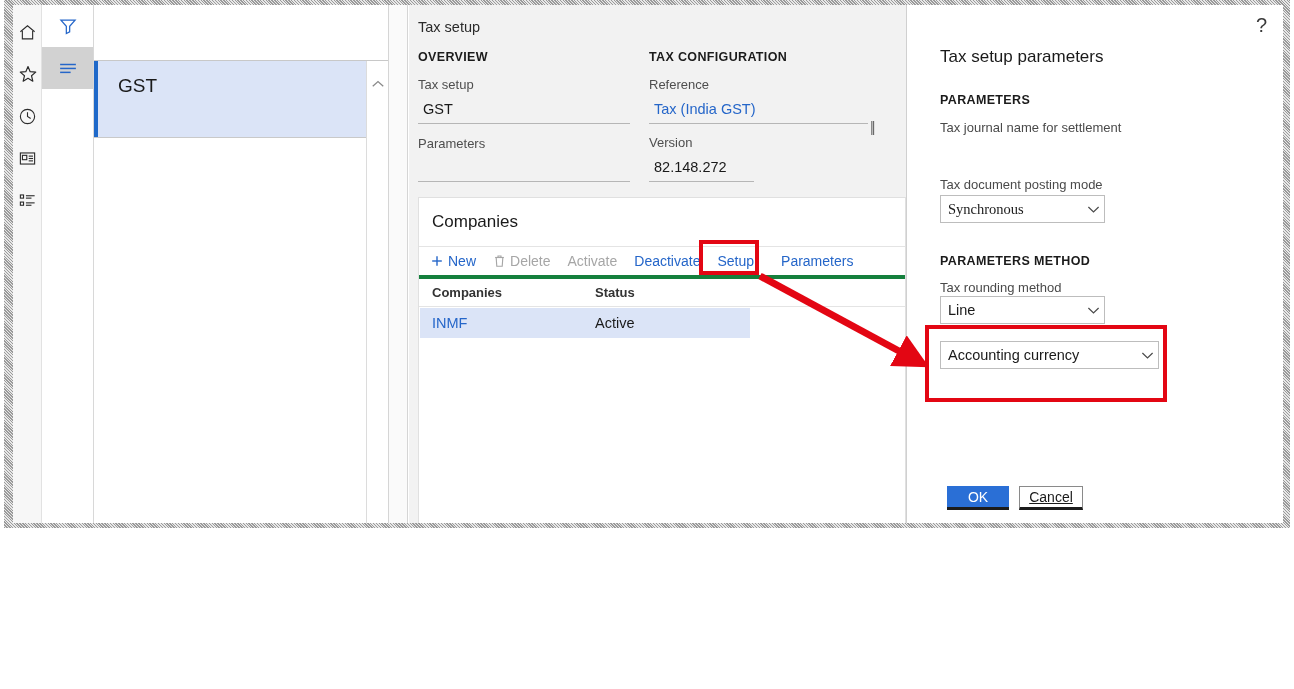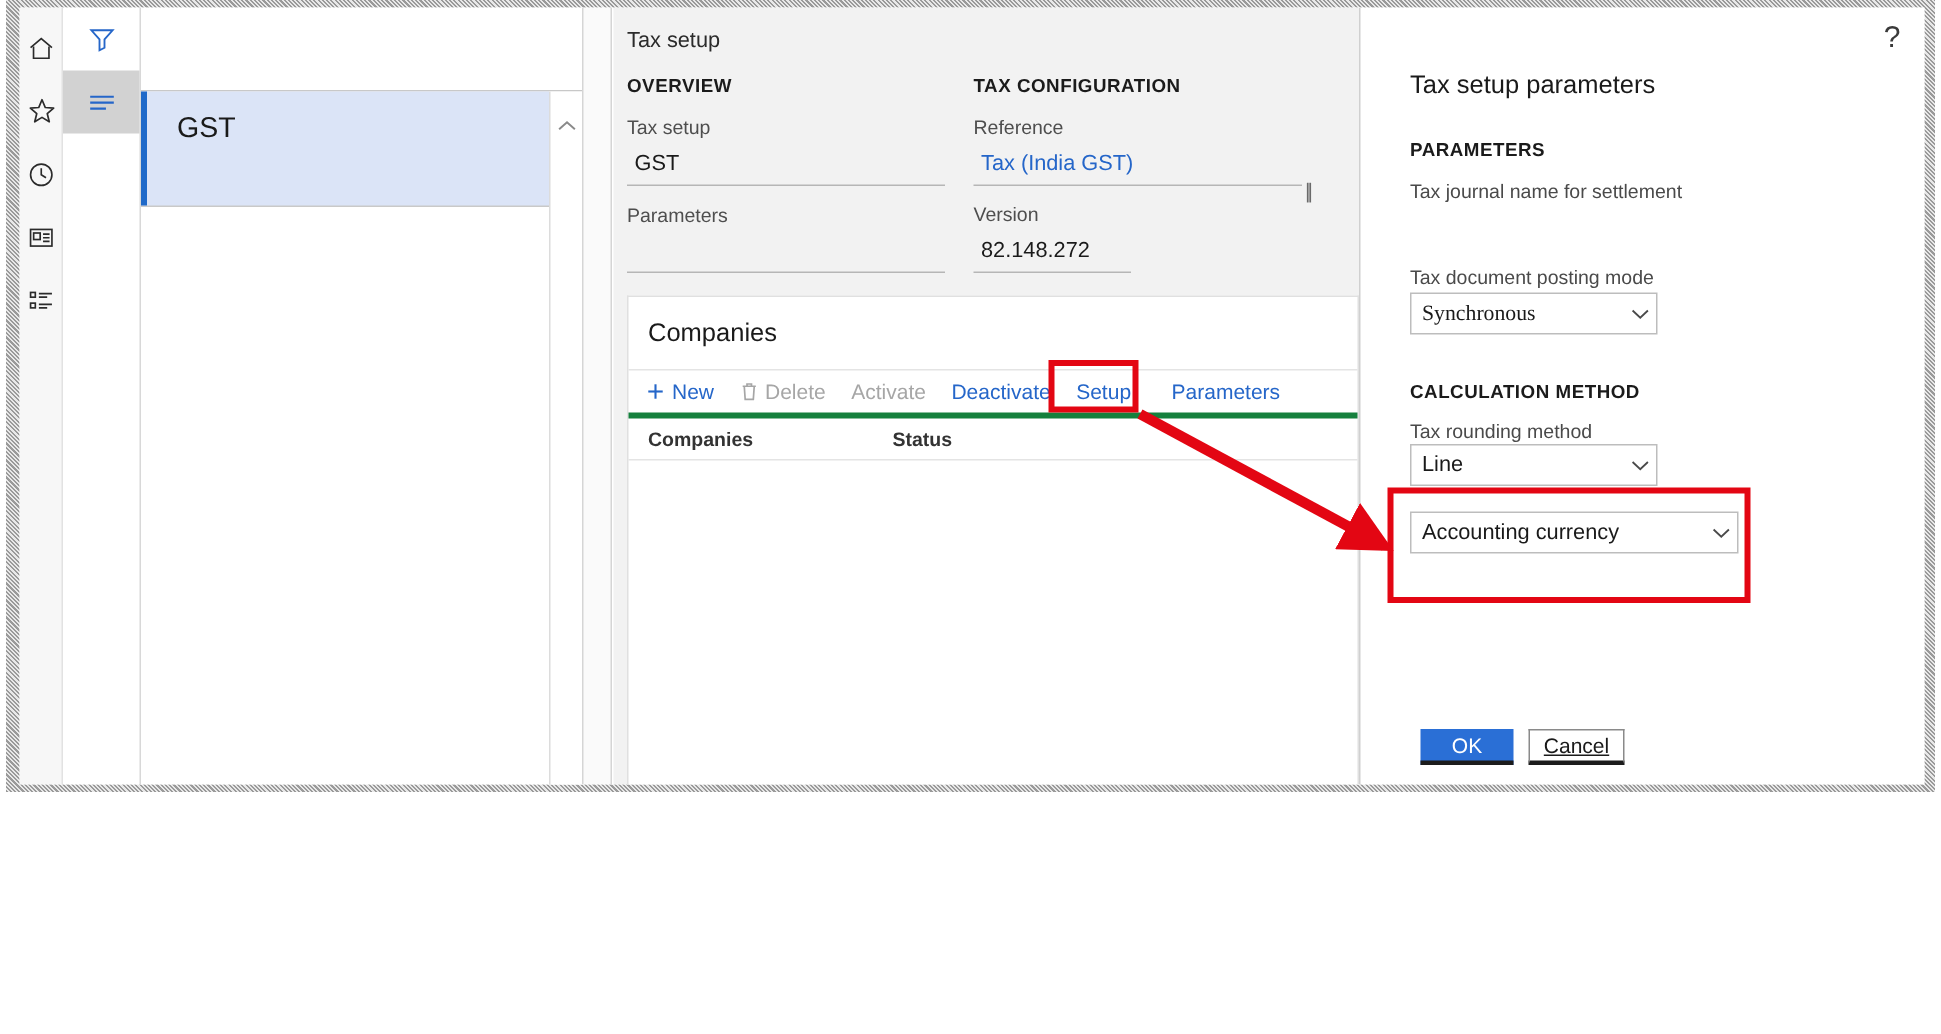--- a/index.html
+++ b/index.html
@@ -540,20 +540,24 @@
             <div class="tb-item">
               <span>Parameters</span>
             </div>
           </div>
 
           <div class="grid-head">
             <span class="col" style="left:13px;">Companies</span>
             <span class="col" style="left:176px;">Status</span>
           </div>
 
+          <div class="grid-row">
+            <span class="cell link" style="left:12px;">INMF</span>
+            <span class="cell" style="left:175px;">Active</span>
+          </div>
         </div>
       </div>
 
       <div class="dialog">
         <div class="help-icon">?</div>
 
         <div class="dlg-title">Tax setup parameters</div>
 
         <div class="dlg-sec" style="top:88px;">PARAMETERS</div>
 
@@ -562,21 +566,21 @@
         <div class="dlg-lbl" style="top:172px;">Tax document posting mode</div>
         <div class="combo" style="top:190px;font-family:Liberation Serif, serif;">
           <span class="cval">Synchronous</span>
           <span class="chev">
             <svg width="13" height="9" viewBox="0 0 14 9" fill="none" stroke="#4a4a4a" stroke-width="1.3">
               <path d="M1.5 1.8 L7 7 L12.5 1.8"></path>
             </svg>
           </span>
         </div>
 
-        <div class="dlg-sec" style="top:249px;">CALCULATION METHOD</div>
+        <div class="dlg-sec" style="top:249px;">PARAMETERS METHOD</div>
 
         <div class="dlg-lbl" style="top:275px;">Tax rounding method</div>
         <div class="combo" style="top:291px;">
           <span class="cval">Line</span>
           <span class="chev">
             <svg width="13" height="9" viewBox="0 0 14 9" fill="none" stroke="#4a4a4a" stroke-width="1.3">
               <path d="M1.5 1.8 L7 7 L12.5 1.8"></path>
             </svg>
           </span>
         </div>

